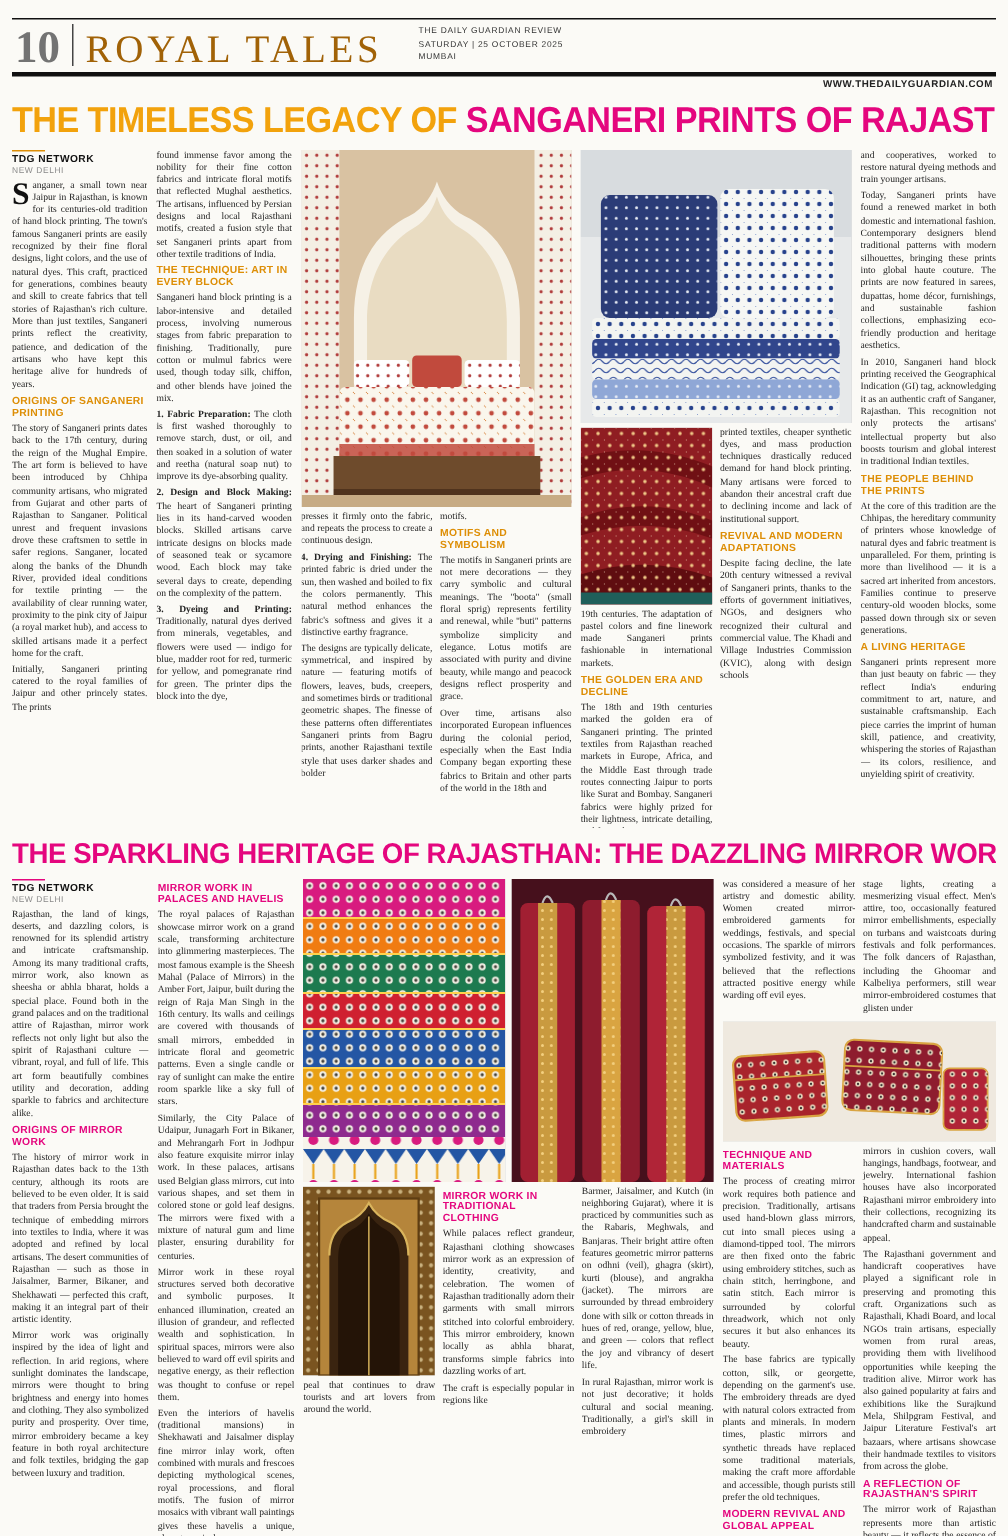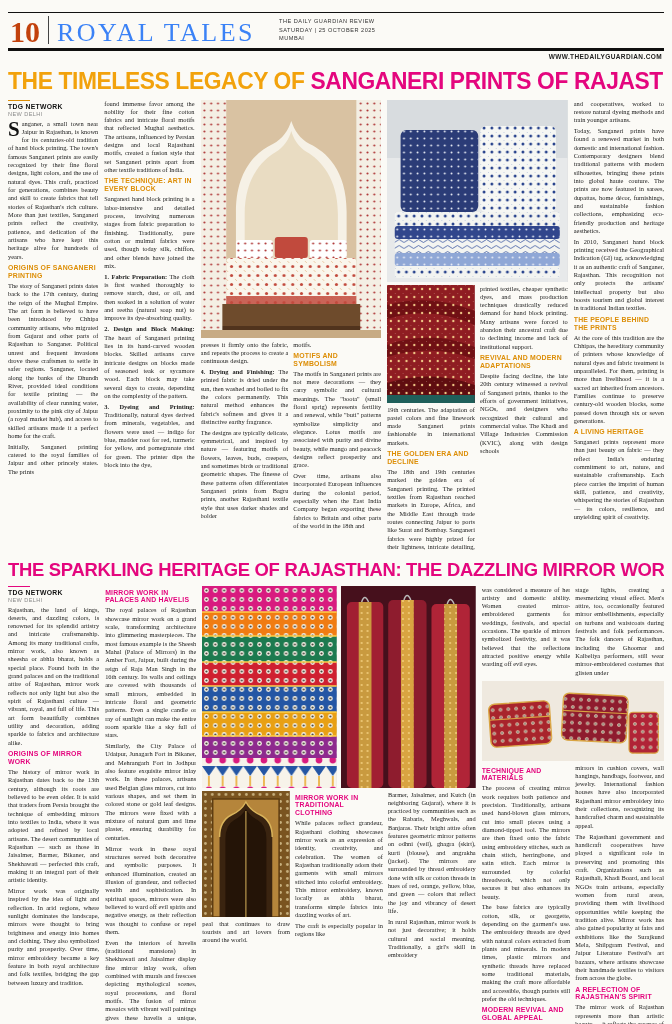--- a/index.html
+++ b/index.html
@@ -3,23 +3,23 @@
 <meta charset="utf-8">
 <style>
   *{margin:0;padding:0;box-sizing:border-box}
   html,body{width:672px;height:1024px;overflow:hidden;background:#e9e7e2}
   body{font-family:"Liberation Serif",serif;color:#1c1b19}
   .page{width:672px;height:1024px;background:#fbfaf6;padding:12px 8px 6px 8px;overflow:hidden}
 
   
   .masthead{border-top:1.5px solid #111}
   .mast-row{display:flex;align-items:flex-end;gap:8px;padding:3px 2px 4px}
-  .page-num{font-size:30px;font-weight:bold;color:#c2410c;line-height:.85}
+  .page-num{font-size:30px;font-weight:bold;color:#737373;line-height:.85}
   .mast-vrule{width:1px;height:28px;background:#444}
-  .section-title{font-size:26px;letter-spacing:2.5px;color:#3b82f6;line-height:.9}
+  .section-title{font-size:26px;letter-spacing:2.5px;color:#a16207;line-height:.9}
   .issue-info{font-family:"Liberation Sans",sans-serif;font-size:5.6px;letter-spacing:.5px;color:#333;line-height:1.55;margin-left:16px;align-self:center}
   .mast-rule{height:2.5px;background:#101010}
   .website-row{display:flex;justify-content:flex-end;padding:2px 2px 1px;font-family:"Liberation Sans",sans-serif;font-size:6.5px;font-weight:bold;letter-spacing:.4px;color:#222}
 
   
   .headline1{font-family:"Liberation Sans",sans-serif;font-weight:800;font-size:24px;letter-spacing:-.4px;white-space:nowrap;margin:6px 0 5px;transform:scaleX(.95);transform-origin:left center}
   .headline2{font-family:"Liberation Sans",sans-serif;font-weight:800;font-size:19px;letter-spacing:-.3px;white-space:nowrap;margin:7px 0 5px;color:#E4067E;transform:scaleX(.97);transform-origin:left center}
   .hl-gold{color:#F2A20C}
   .hl-pink{color:#E4067E}
 

